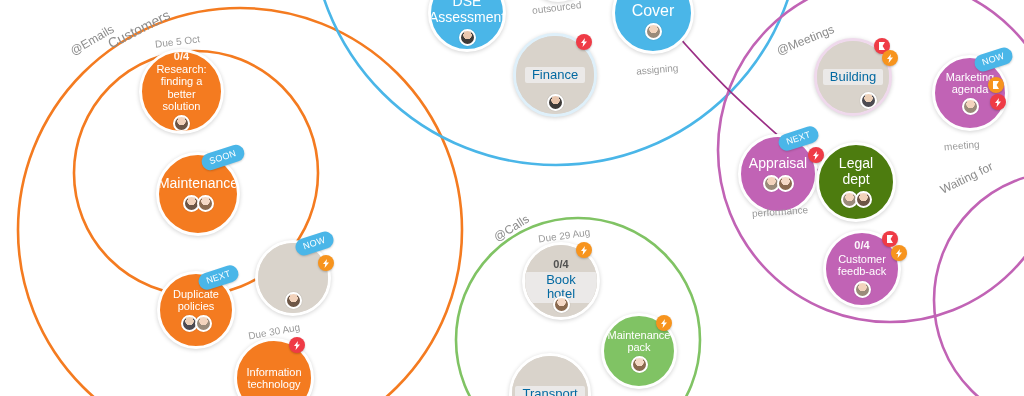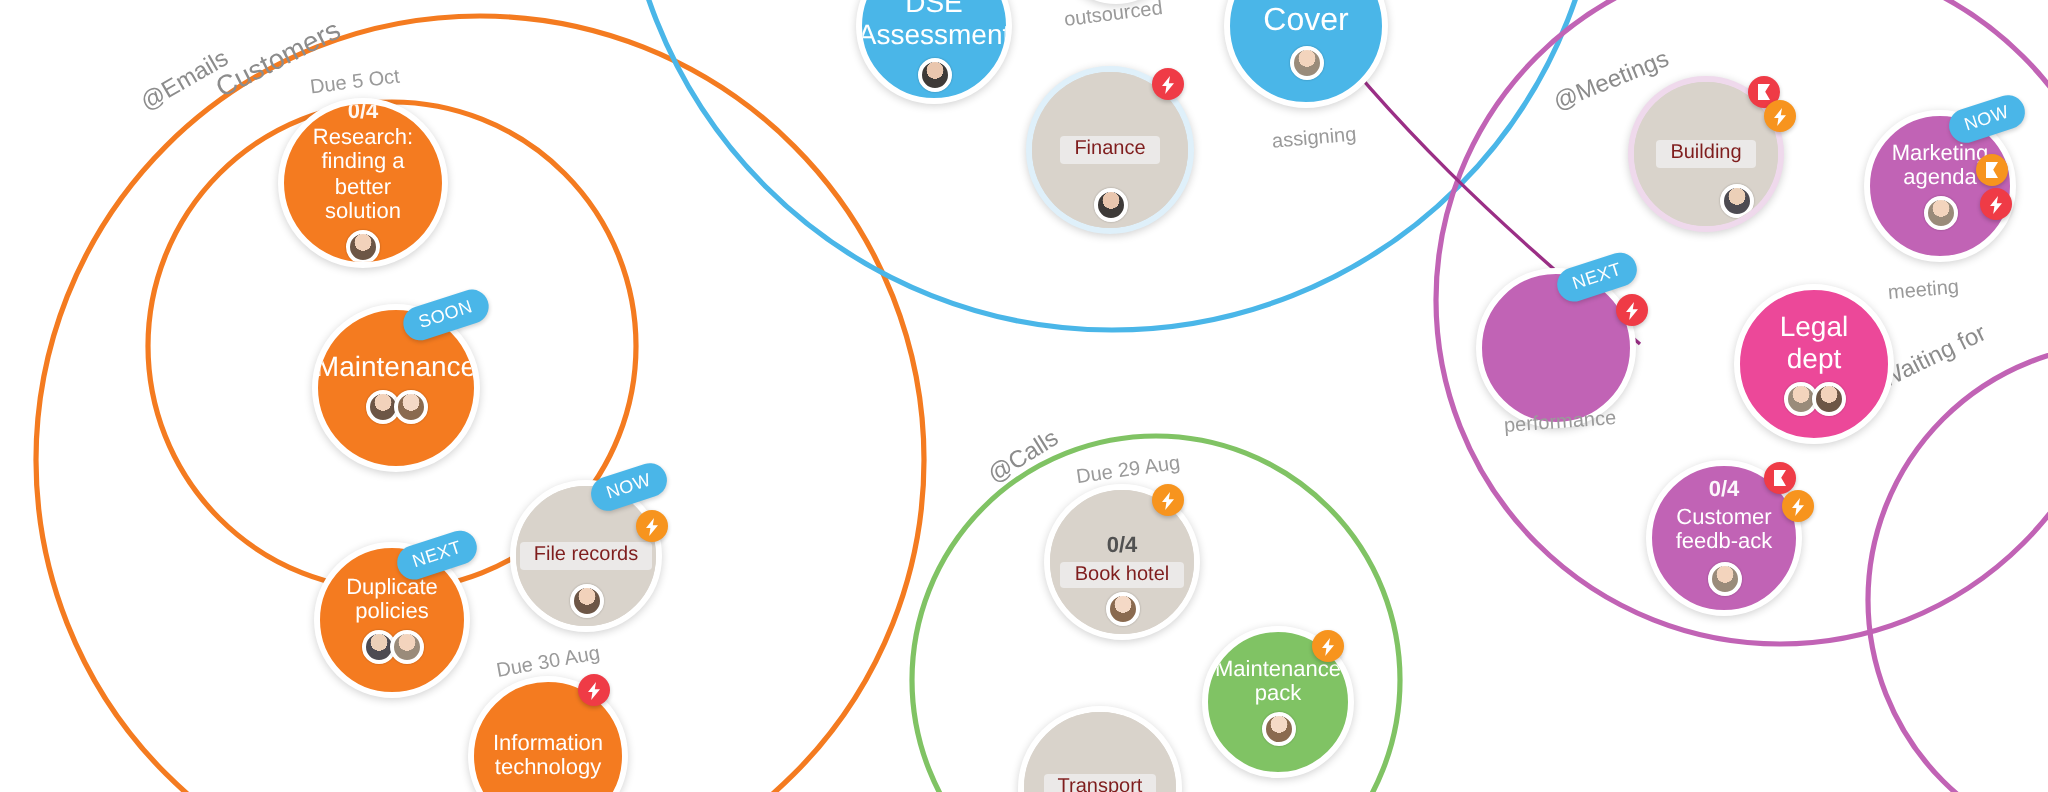--- a/index.html
+++ b/index.html
@@ -27,22 +27,22 @@
   .av:first-child{margin-left:0;}
   .av.a1{background:radial-gradient(circle at 50% 32%,#f2d2bb 0 38%,#6d5646 39% 100%);}
   .av.a2{background:radial-gradient(circle at 50% 32%,#e9c6ae 0 38%,#3e3a38 39% 100%);}
   .av.a3{background:radial-gradient(circle at 50% 32%,#f4d9c6 0 38%,#8a6a4f 39% 100%);}
   .av.a4{background:radial-gradient(circle at 50% 32%,#ecd0b8 0 38%,#4d4b52 39% 100%);}
   .av.a5{background:radial-gradient(circle at 50% 32%,#f3d4bd 0 38%,#9a8b7a 39% 100%);}
 
   
   .bub.photo{background:#d9d3cb;}
   .bub.photo .inner{background:inherit;}
-  .bub.photo .ttl{color:#7f1d1d;background:rgba(240,240,240,.78);
-       padding:1px 7px;border-radius:2px;font-size:10px;}
+  .bub.photo .ttl{color:#0369a1;background:rgba(240,240,240,.78);
+       padding:1px 7px;border-radius:2px;font-size:13px;}
   .ph-fin{background:
      linear-gradient(160deg,#f4f2ee 0 40%,#cfc9c0 41% 60%,#8e8884 61% 100%);}
   .ph-file{background:
      linear-gradient(180deg,#b98a5e 0 18%,#f7f5f2 19% 100%);}
   .ph-build{background:
      linear-gradient(155deg,#6e7a3d 0 22%,#c8a15e 23% 45%,#8d5f48 46% 70%,#d3c0a4 71% 100%);}
   .ph-hotel{background:
      linear-gradient(170deg,#cfa97e 0 30%,#f1ece5 31% 70%,#dcd3c8 71% 100%);}
   .ph-trans{background:
      linear-gradient(175deg,#0d1726 0 45%,#132238 46% 70%,#2a3c52 71% 100%);}
@@ -123,21 +123,20 @@
       <span class="avs">
         <i class="av a4"></i>
         <i class="av a5"></i>
       </span>
     </div>
     <div class="pill" style="right:-7px;top:-5px">NEXT</div>
   </div>
 
   <div class="bub photo ph-file" style="left:255px;top:240px;width:76px;height:76px">
     <div class="inner">
-      <span class="ttl">File records</span>
       <span class="avs" style="position:absolute;bottom:4px">
         <i class="av a1"></i>
       </span>
     </div>
     <div class="pill" style="right:-6px;top:-8px">NOW</div>
     <div class="ibadge orange" style="right:-6px;top:12px">
       <svg width="8" height="9" viewBox="0 0 8 9">
           <path d="M5 0 1 5h2.2L2.6 9 7 3.6H4.4z" fill="#fff"></path>
         </svg>
     </div>
@@ -261,30 +260,37 @@
       </svg>
   </div>
   <div class="ibadge red" style="left:990px;top:94px">
     <svg width="8" height="9" viewBox="0 0 8 9">
         <path d="M5 0 1 5h2.2L2.6 9 7 3.6H4.4z" fill="#fff"></path>
       </svg>
   </div>
   <div class="sublab" style="left:944px;top:140px;transform:rotate(-5deg)">meeting</div>
 
   <div class="bub big" style="left:738px;top:134px;width:80px;height:80px;background:#c163b5">
+    <div class="inner">
+      <span class="ttl">Appraisal</span>
+      <span class="avs">
+        <i class="av a5"></i>
+        <i class="av a3"></i>
+      </span>
+    </div>
     <div class="pill" style="right:-4px;top:-7px">NEXT</div>
     <div class="ibadge red" style="right:-9px;top:10px">
       <svg width="8" height="9" viewBox="0 0 8 9">
           <path d="M5 0 1 5h2.2L2.6 9 7 3.6H4.4z" fill="#fff"></path>
         </svg>
     </div>
   </div>
   <div class="sublab" style="left:752px;top:206px;transform:rotate(-4deg)">performance</div>
 
-  <div class="bub big" style="left:867px;top:142px;width:80px;height:80px;background:#ec4899">
+  <div class="bub big" style="left:816px;top:142px;width:80px;height:80px;background:#4d7c0f">
     <div class="inner">
       <span class="ttl">Legal dept</span>
       <span class="avs">
         <i class="av a5"></i>
         <i class="av a1"></i>
       </span>
     </div>
   </div>
 
   <div class="bub" style="left:823px;top:230px;width:78px;height:78px;background:#c163b5">

